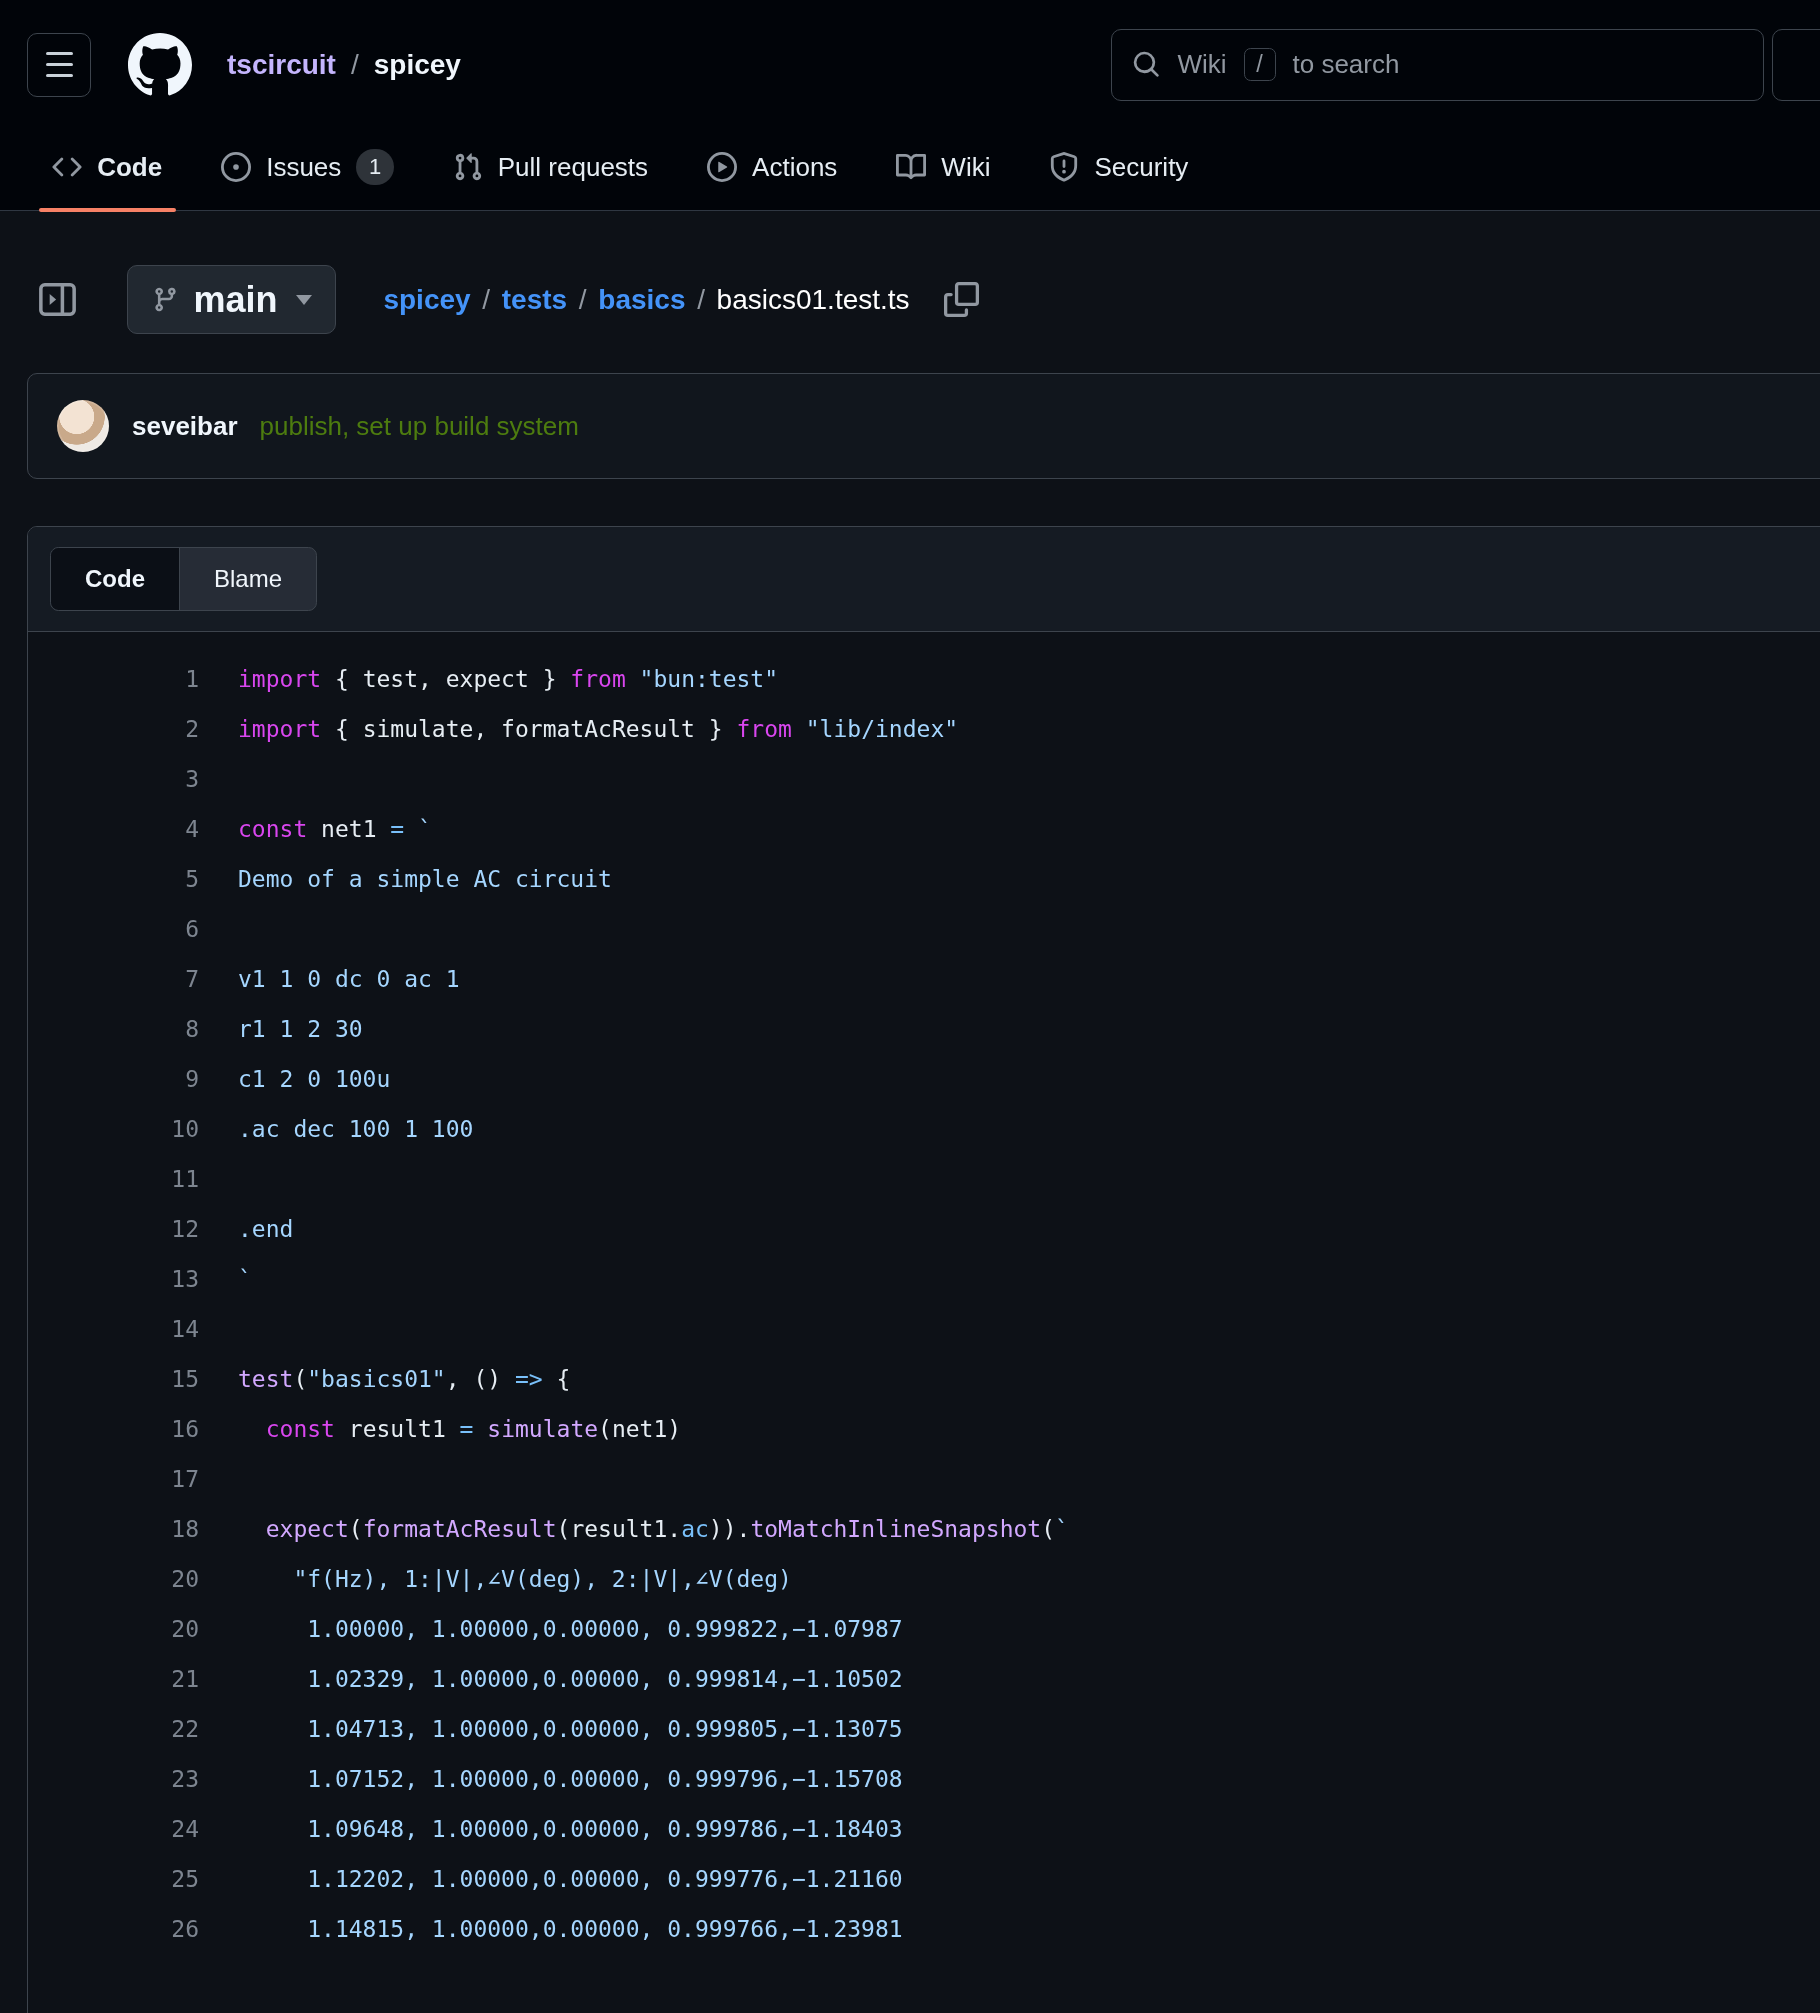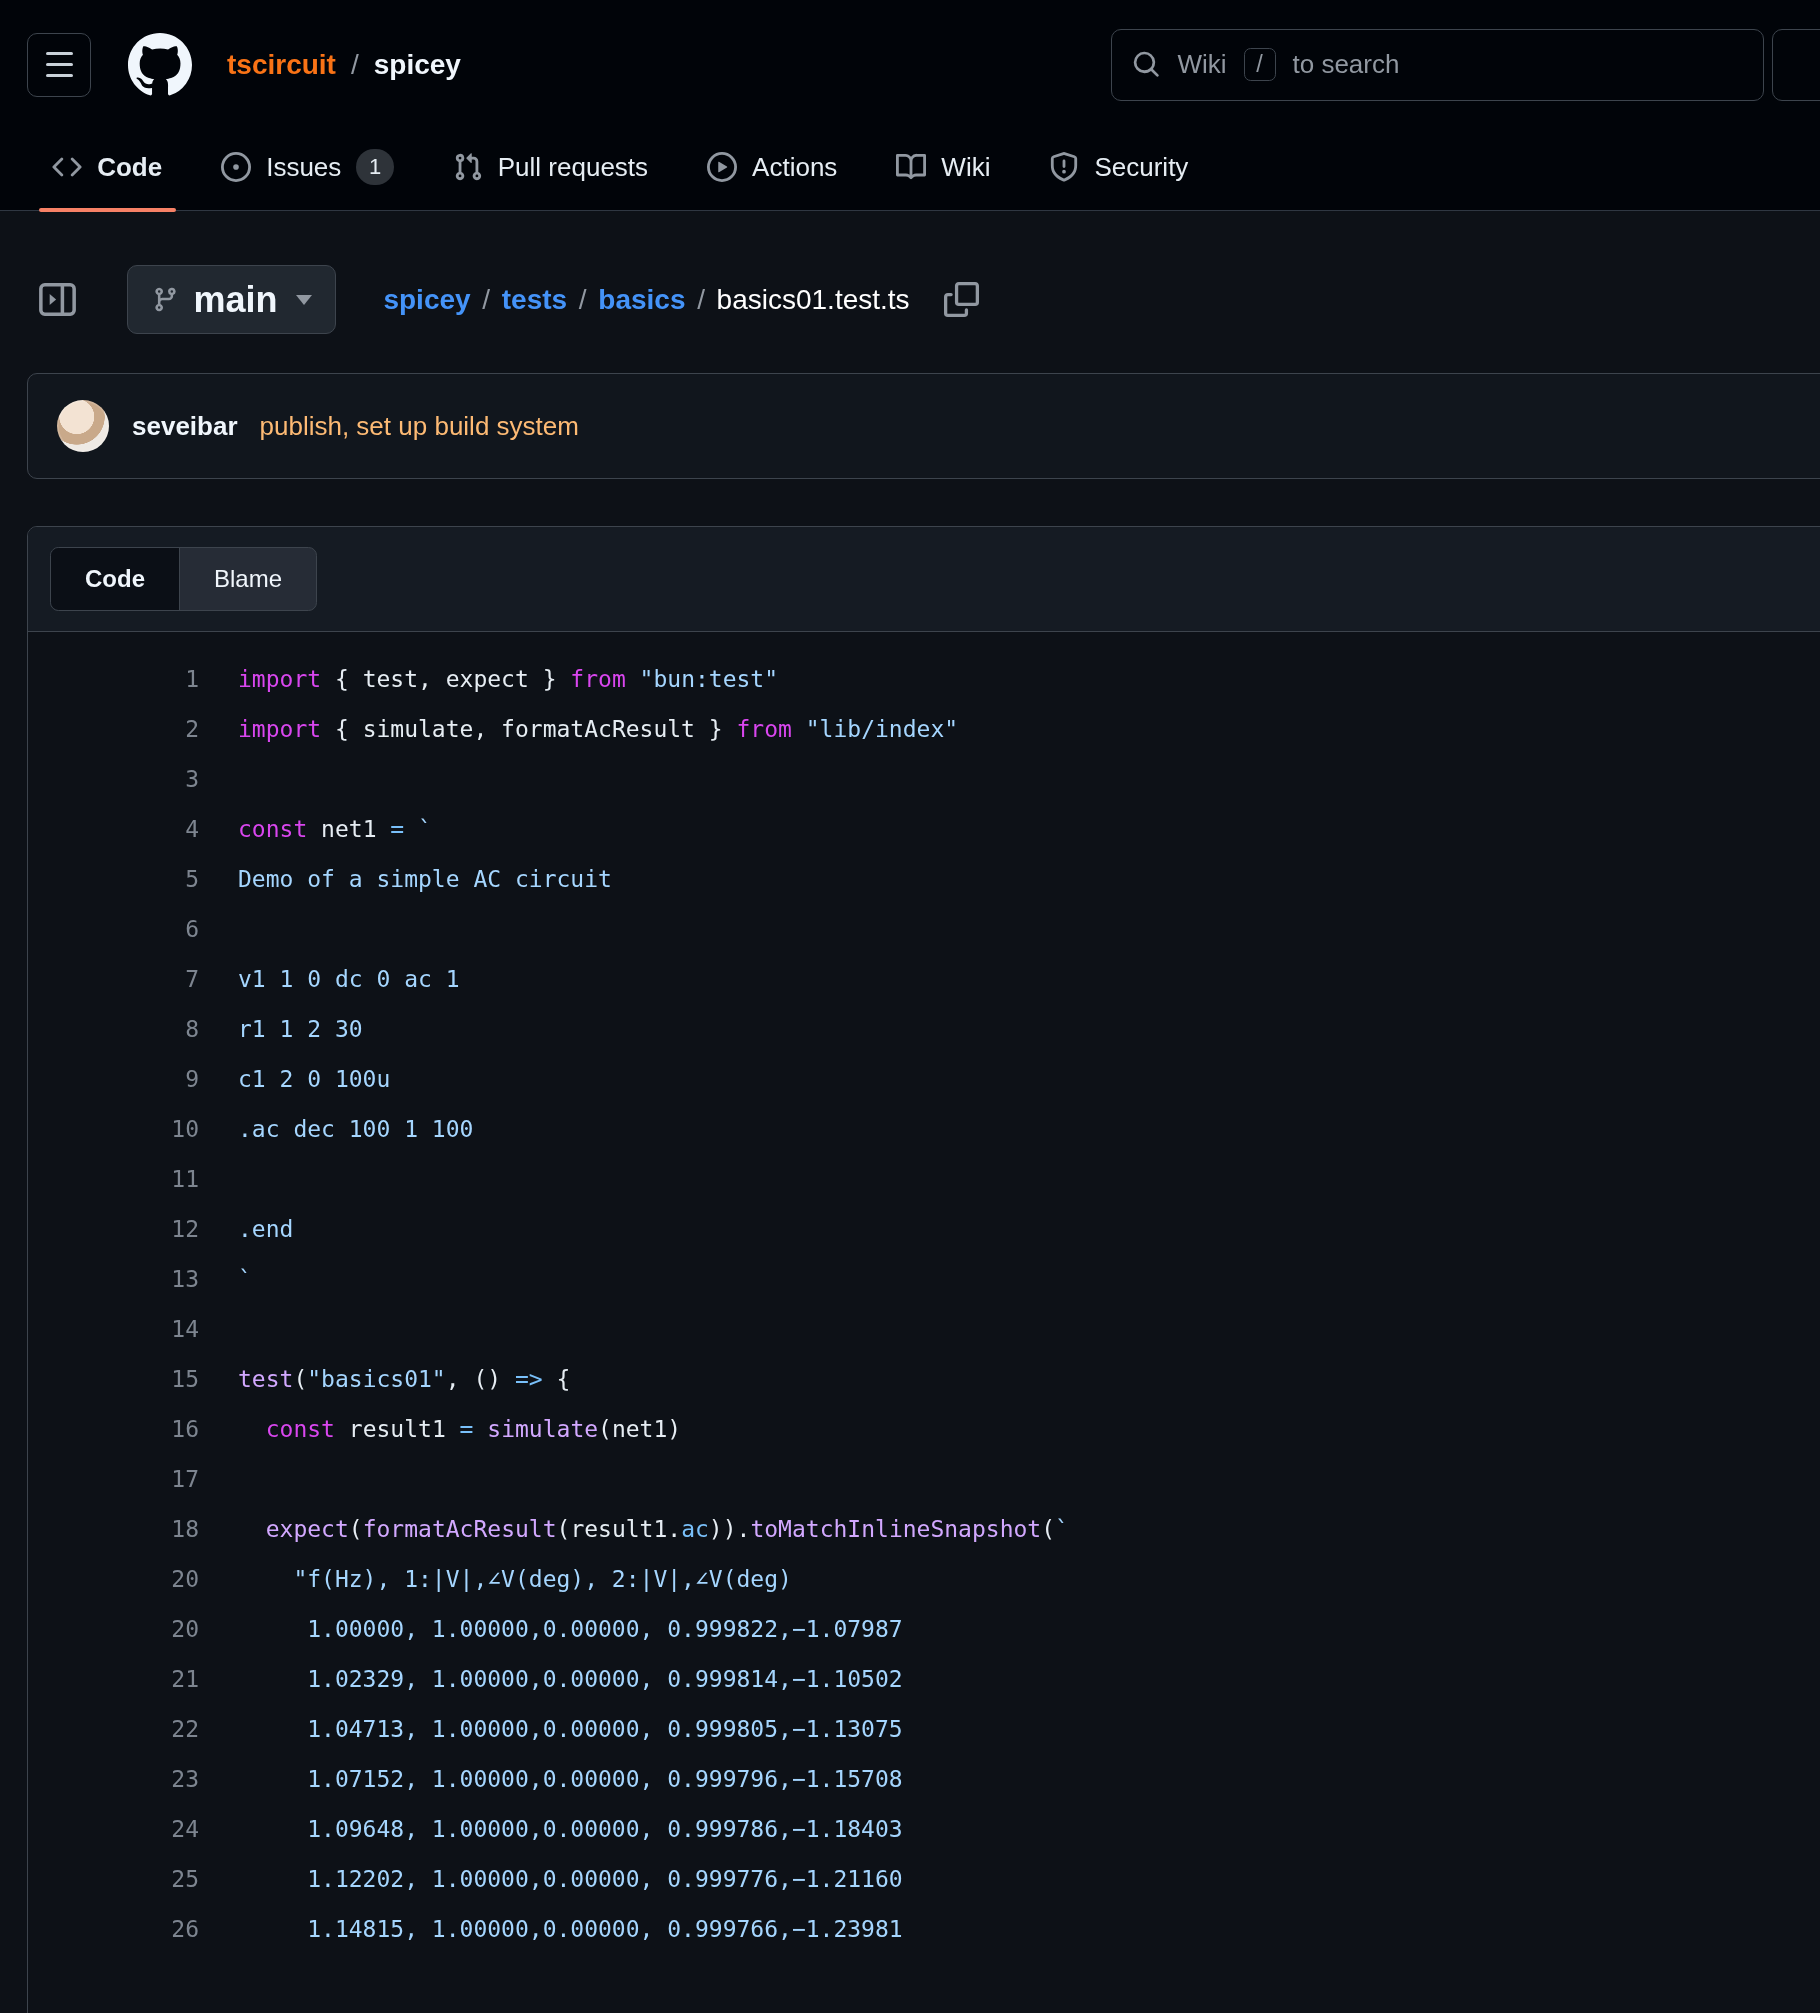--- a/index.html
+++ b/index.html
@@ -7,21 +7,21 @@
     font-family:"Liberation Sans", sans-serif; -webkit-font-smoothing:antialiased; }
 
   
   .app-header { background:#010409; padding:0 27px; border-bottom:1.7px solid #2f3742; }
   .header-top { display:flex; align-items:center; padding:28.5px 0 18.5px 0; position:relative; }
   .hamburger-btn { width:64px; height:64px; border:1.7px solid #3d444d; border-radius:10px;
     background:transparent; display:flex; flex-direction:column; justify-content:center; align-items:center; gap:7.6px; cursor:pointer; }
   .hamburger-btn .bar { width:27px; height:3.4px; background:#c9d1d9; border-radius:1.7px; }
   .gh-logo { width:64px; height:64px; margin-left:37px; }
   .repo-context { margin-left:35px; font-size:28px; color:#f0f6fc; display:flex; align-items:center; gap:15px; }
-  .repo-context .owner { font-weight:600; color:#f97316; text-decoration:none; }
+  .repo-context .owner { font-weight:600; color:#c4b5fd; text-decoration:none; }
   .repo-context .sep { color:#9198a1; font-weight:400; }
   .repo-context .repo { font-weight:700; color:#f0f6fc; text-decoration:none; }
   .search-box { margin-left:auto; width:653px; height:72px; border:1.7px solid #3d444d; border-radius:10px;
     display:flex; align-items:center; padding:0 20px; gap:17px; color:#9198a1; font-size:26px; cursor:text; margin-right:30px; }
   .slash-key { border:1.7px solid #3d444d; border-radius:6.7px; padding:1.7px 11.7px; font-size:23.5px; color:#9198a1; }
   .header-partial-btn { position:absolute; right:-50px; top:28.5px; width:72px; height:72px;
     border:1.7px solid #3d444d; border-radius:10px; }
 
   
   .repo-nav { display:flex; align-items:stretch; gap:22px; padding:5px 6.7px 0 6.7px; }
@@ -50,21 +50,21 @@
   .breadcrumb .bc-file { color:#ffffff; font-weight:400; }
   .copy-path-btn { margin-left:28.5px; width:47px; height:47px; background:transparent; border:none;
     color:#9198a1; cursor:pointer; display:flex; align-items:center; justify-content:center; }
 
   .commit-bar { margin-top:39px; height:106px; width:1812px; border:1.7px solid #3d444d;
     border-radius:10px; background:#11161d; display:flex; align-items:center; padding:0 28.5px; }
   .avatar { width:52px; height:52px; border-radius:50%; flex:none;
     background:radial-gradient(circle at 38% 32%, #f3e3d3 0 36%, #c9a98a 37% 58%, #efeae4 59% 100%);
     box-shadow:0 0 0 1.7px rgba(255,255,255,0.15) inset; }
   .commit-author { margin-left:23.5px; font-size:26px; font-weight:700; color:#f0f6fc; }
-  .commit-msg { margin-left:22px; font-size:26px; color:#fdba74; }
+  .commit-msg { margin-left:22px; font-size:26px; color:#4d7c0f; }
 
   
   .code-panel { margin-top:47px; width:1812px; height:1510px; border:1.7px solid #3d444d;
     border-radius:10px 10px 0 0; overflow:hidden; background:#0d1117; }
   .panel-header { background:#151b23; border-bottom:1.7px solid #3d444d; padding:20px 22px; }
   .seg-control { display:inline-flex; border:1.7px solid #3d444d; border-radius:8.4px; overflow:hidden; background:#262c36; }
   .seg { height:62px; display:flex; align-items:center; padding:0 34px; font-size:24px; color:#f0f6fc; cursor:pointer; }
   .seg.active { background:#0b0f16; font-weight:700; border-right:1.7px solid #3d444d; }
 
   .code-body { padding:22px 0 0 0; font-family:"DejaVu Sans Mono", monospace; font-size:23px; }

